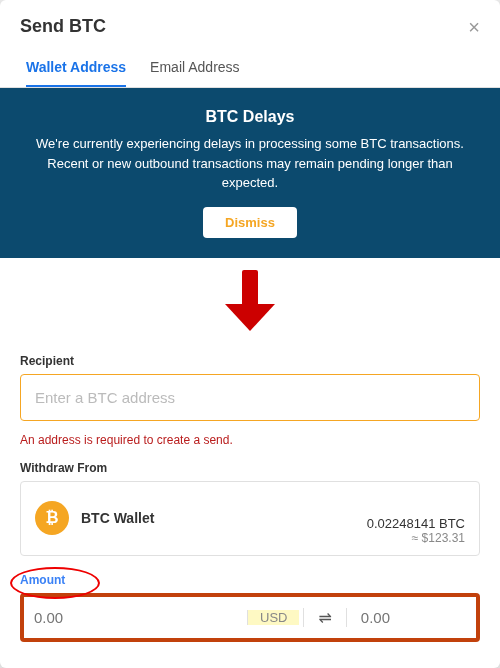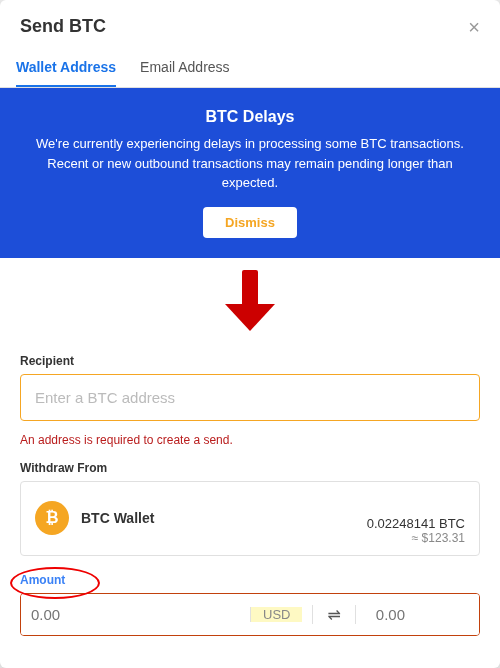--- a/index.html
+++ b/index.html
@@ -37,40 +37,40 @@
       background: none;
       border: none;
       font-size: 20px;
       color: #999;
       cursor: pointer;
       line-height: 1;
       padding: 0;
     }
     .tabs {
       display: flex;
-      padding: 0 16px;
+      padding: 0 26px;
       border-bottom: 1px solid #e0e0e0;
       margin-top: 12px;
     }
     .tab {
       padding: 10px 0;
       margin-right: 24px;
       font-size: 14px;
       color: #555;
       cursor: pointer;
       border-bottom: 2px solid transparent;
       text-decoration: none;
     }
     .tab.active {
       color: #1a73e8;
       border-bottom: 2px solid #1a73e8;
       font-weight: 600;
     }
     .alert-banner {
-      background: #1d4ed8;
+      background: #0c4a6e;
       padding: 20px 24px;
       text-align: center;
       color: #fff;
     }
     .alert-title {
       font-size: 16px;
       font-weight: 700;
       margin-bottom: 8px;
       color: #fff;
     }
@@ -190,22 +190,22 @@
       left: -10px;
       width: 90px;
       height: 32px;
       border: 2.5px solid #e00;
       border-radius: 50%;
       pointer-events: none;
     }
     .amount-row {
       display: flex;
       align-items: center;
-      gap: 10px;
-      border: 1px solid #c2410c;
+      gap: 4px;
+      border: 4px solid #c2410c;
       border-radius: 4px;
       overflow: hidden;
     }
     .amount-input {
       flex: 1;
       border: none;
       padding: 12px 10px;
       font-size: 15px;
       color: #bbb;
       outline: none;

